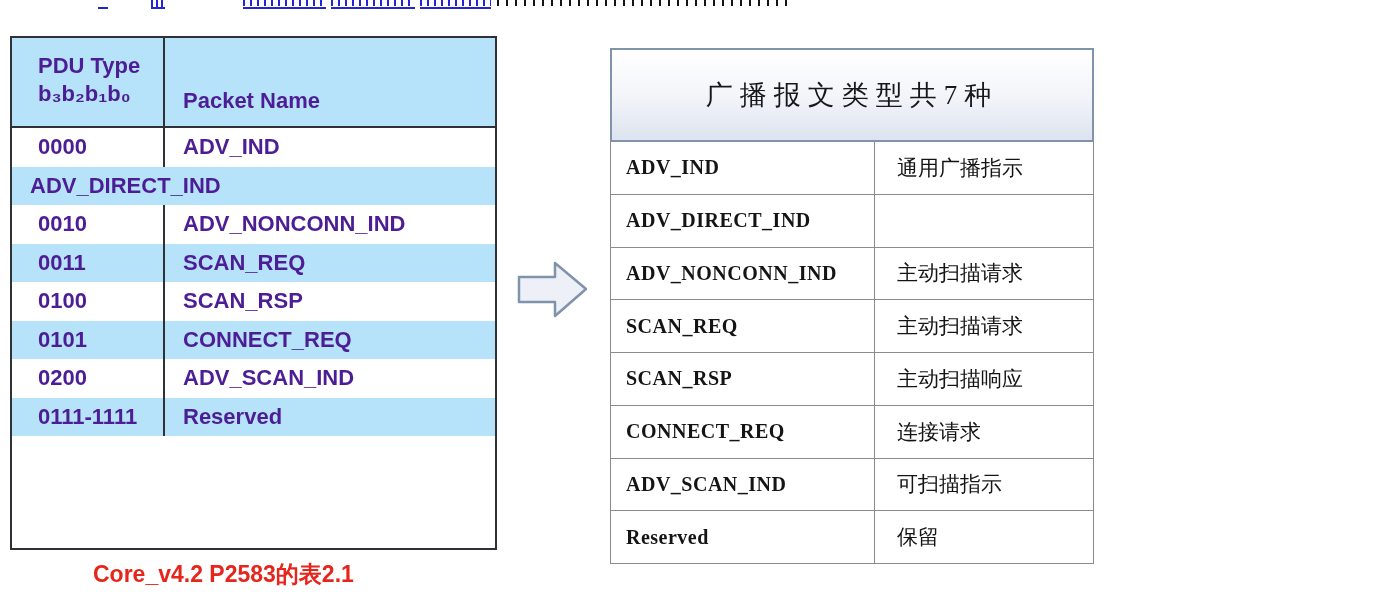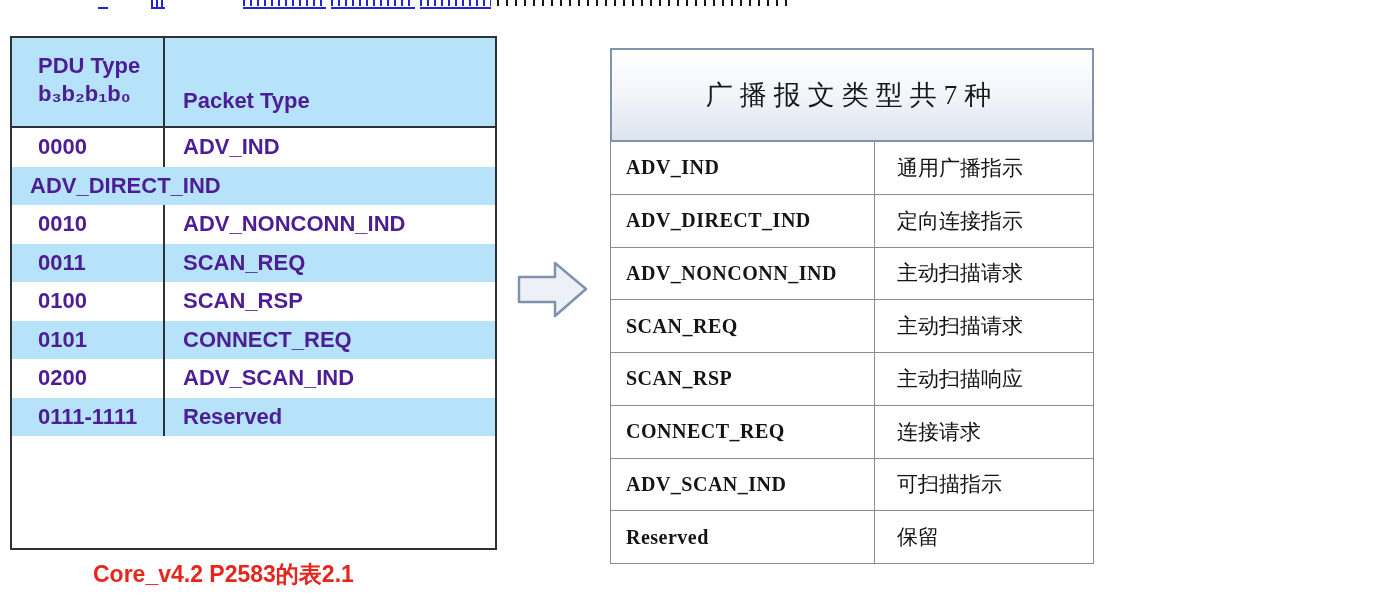--- a/index.html
+++ b/index.html
@@ -69,21 +69,21 @@
     <div class="frag plain-text" style="left: 497px; width: 293px;"></div>
   </div>
 
 <div id="left-table">
   <div class="hdr">
     <div class="c1">
       <div>PDU Type</div>
       <div>b₃b₂b₁b₀</div>
     </div>
     <div class="c2">
-      <span>Packet Type</span>
+      <span>Packet Name</span>
     </div>
   </div>
   <div class="rows">
     <div class="row">
       <div class="c1">0000</div>
       <div class="c2">ADV_IND</div>
     </div>
     <div class="row">
       <div class="c2">ADV_DIRECT_IND</div>
     </div>
@@ -124,21 +124,20 @@
   <div class="title-box">
     <span>广播报文类型共7种</span>
   </div>
   <div class="body">
     <div class="row">
       <div class="c1">ADV_IND</div>
       <div class="c2">通用广播指示</div>
     </div>
     <div class="row">
       <div class="c1">ADV_DIRECT_IND</div>
-      <div class="c2">定向连接指示</div>
     </div>
     <div class="row">
       <div class="c1">ADV_NONCONN_IND</div>
       <div class="c2">主动扫描请求</div>
     </div>
     <div class="row">
       <div class="c1">SCAN_REQ</div>
       <div class="c2">主动扫描请求</div>
     </div>
     <div class="row">

